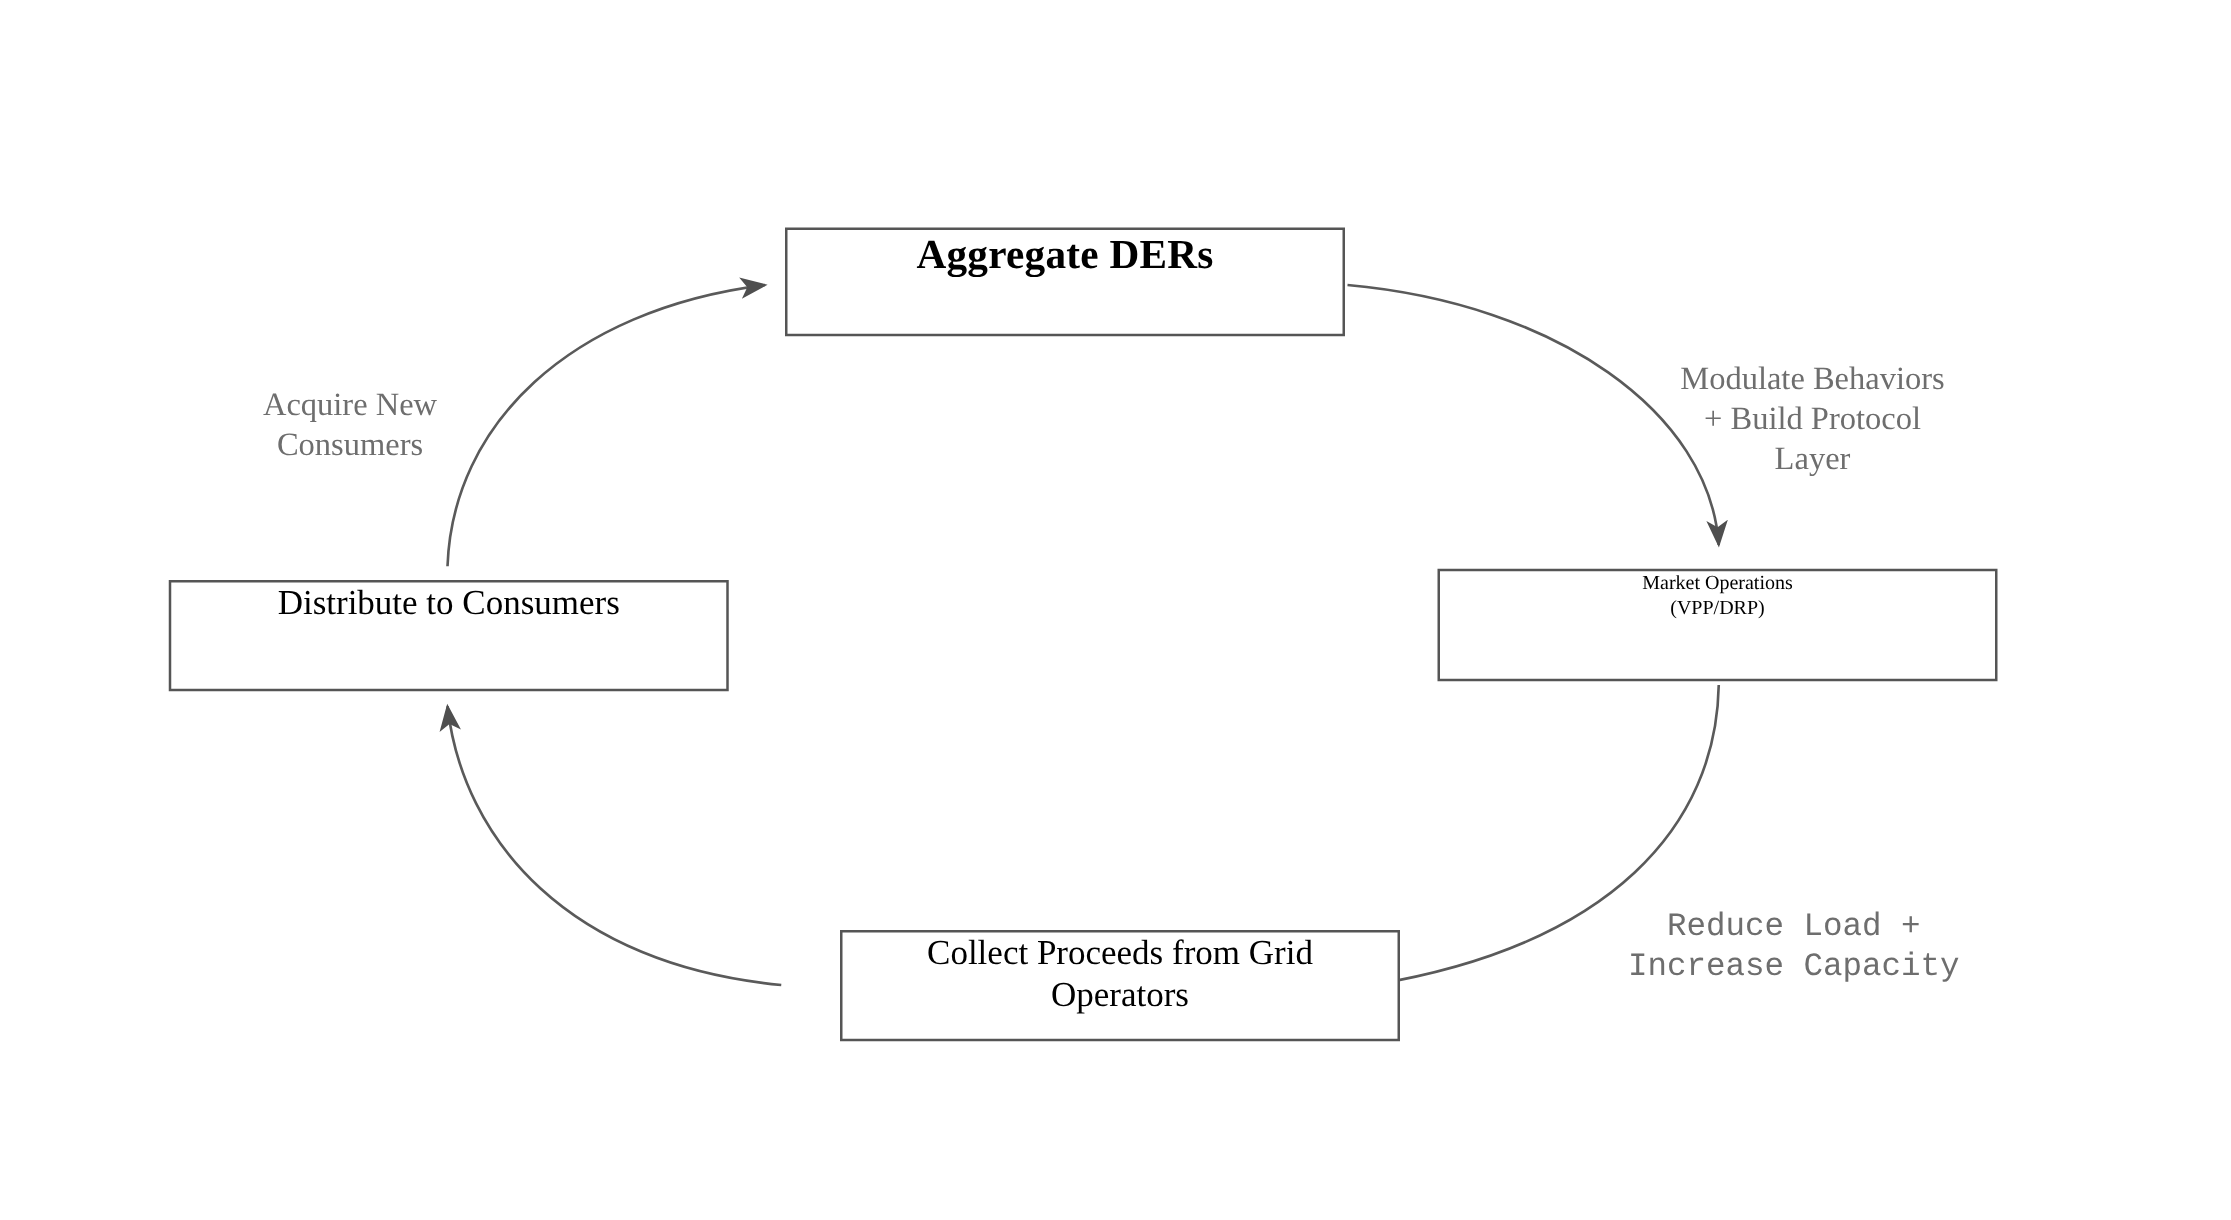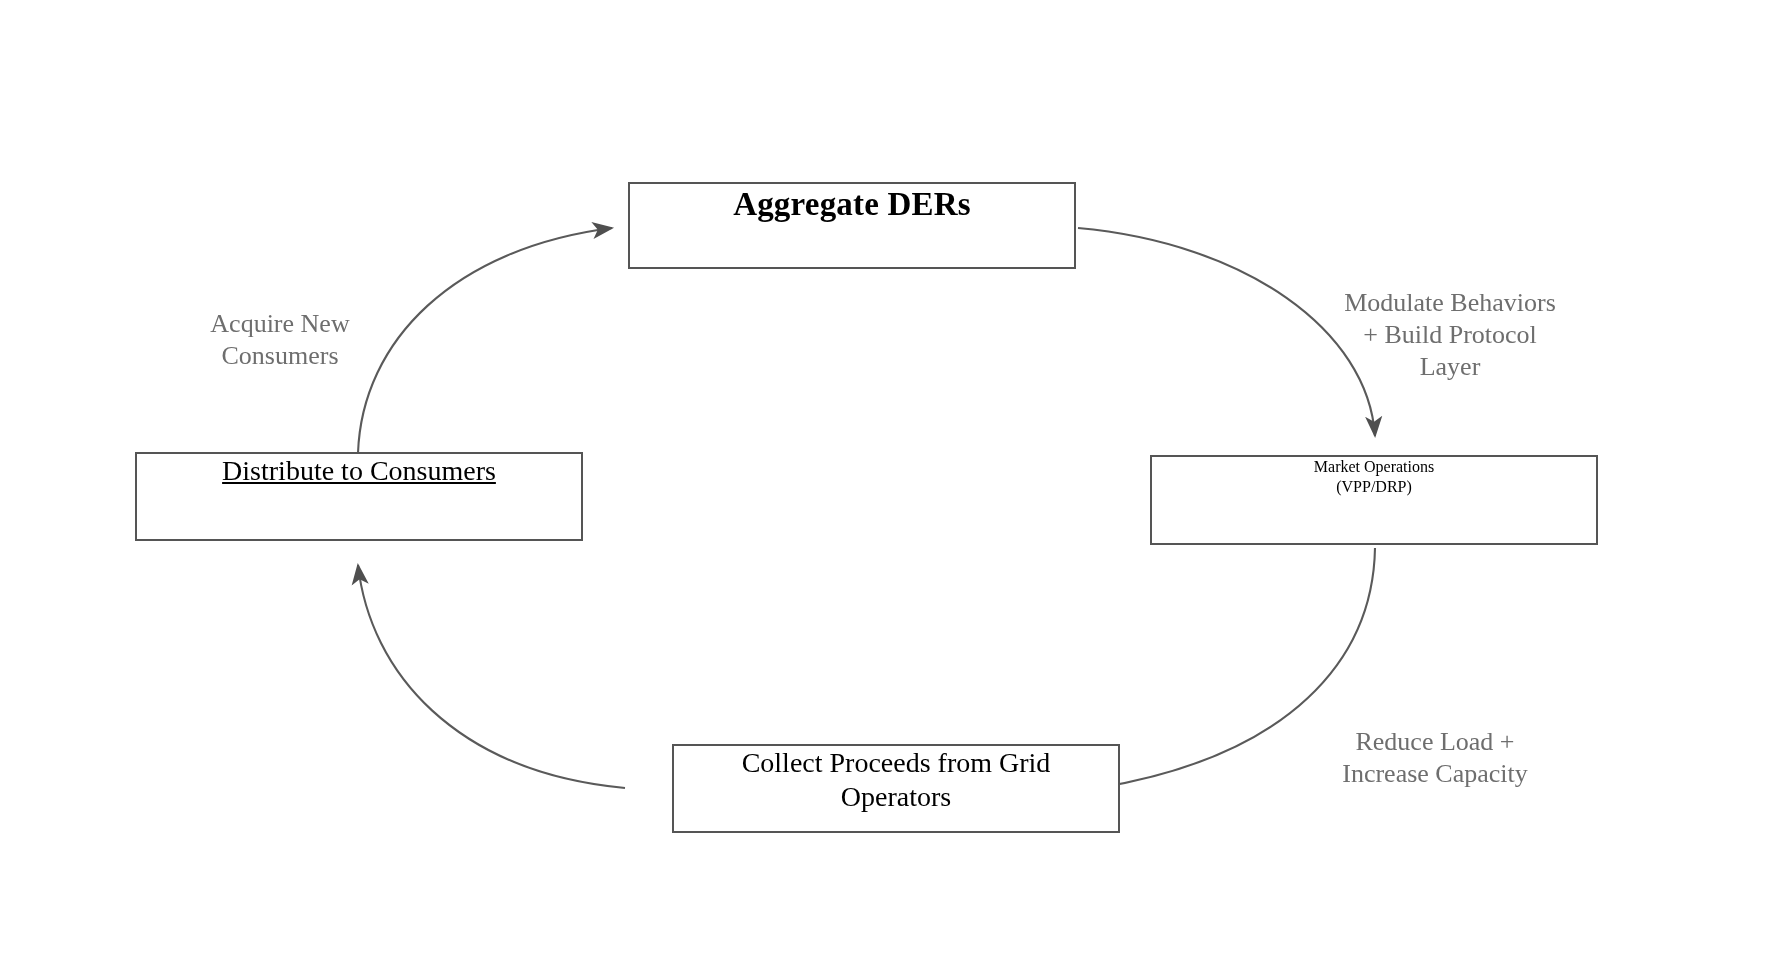--- a/index.html
+++ b/index.html
@@ -85,24 +85,23 @@
     margin-left: 44px;
   }
   #node-collect-proceeds .node-label {
     font-size: 28px;
     font-weight: normal;
   }
 
   
   #node-distribute-consumers {
     left: 135px;
-    top: 452px;
+    top: 464px;
     width: 448px;
     height: 89px;
-    text-decoration: underline;
   }
   #node-distribute-consumers .node-label {
     font-size: 28px;
     font-weight: normal;
   }
 
   .edge-label {
     position: absolute;
     color: #6e6e6e;
     font-size: 26px;
@@ -119,20 +118,21 @@
   }
   #edge-label-modulate-behaviors {
     left: 1300px;
     top: 287px;
     width: 300px;
   }
   #edge-label-reduce-load {
     left: 1285px;
     top: 726px;
     width: 300px;
+    font-family: Liberation Mono, monospace;
   }
   #edge-label-convert-to-rewards {
     left: 130px;
     top: 694px;
     width: 300px;
   }
 </style>
 </head>
 <body>
 

